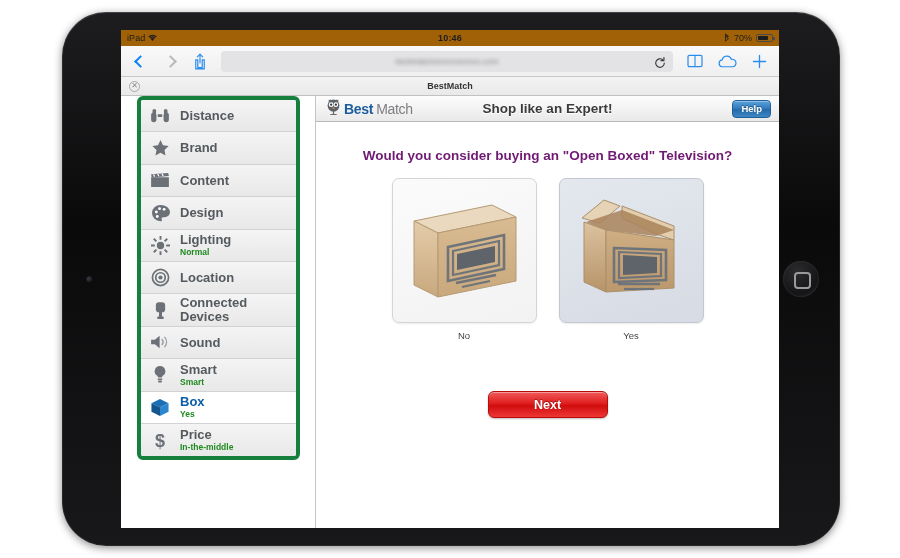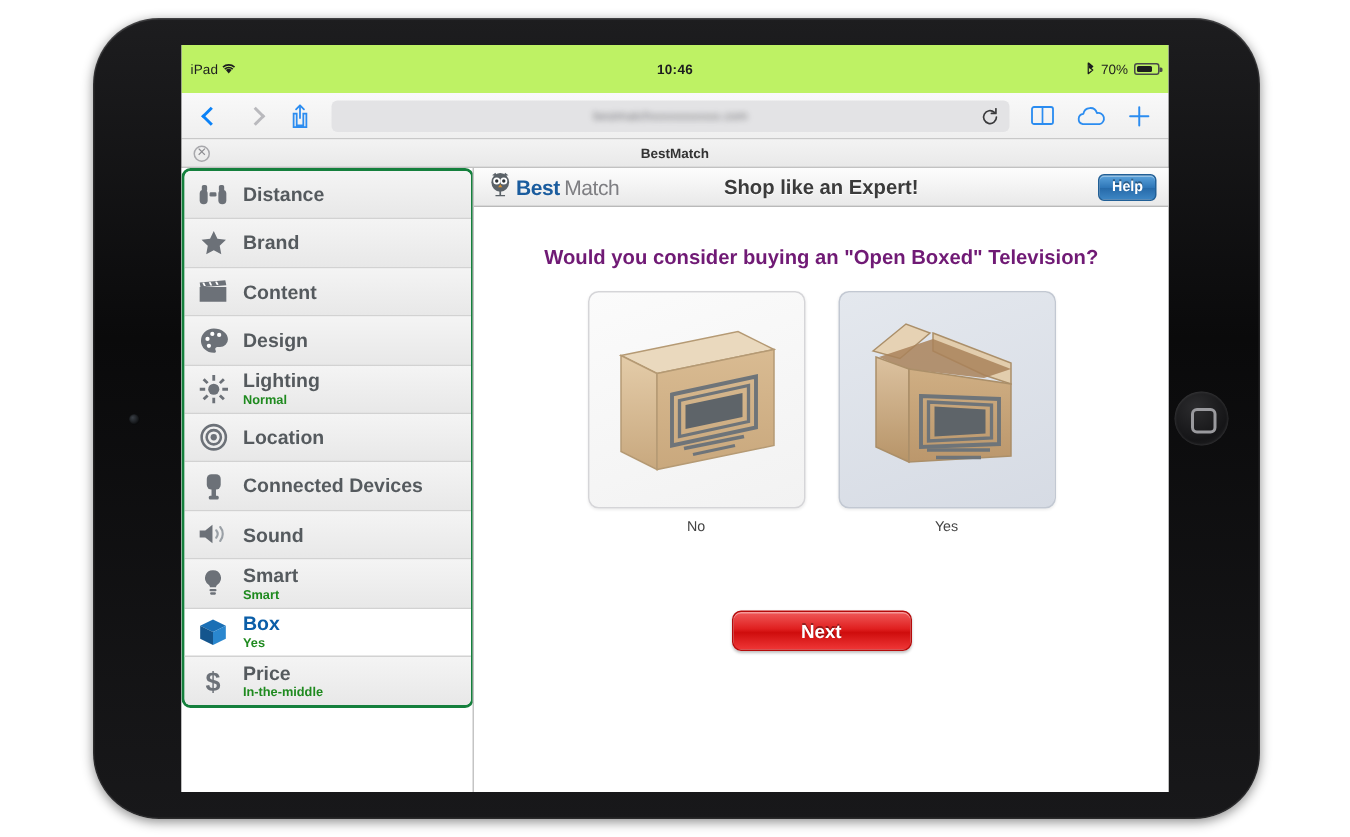--- a/index.html
+++ b/index.html
@@ -45,23 +45,23 @@
 
   
   .screen {
     position:absolute; left:59px; top:18px;
     width:658px; height:498px;
     background:#ffffff; overflow:hidden;
   }
 
   
   .statusbar {
-    height:16px; background:#bef264;
+    height:16px; background:#a16207;
     display:flex; align-items:center;
-    font-size:9px; color:#1d1d1f; padding:16px 6px;
+    font-size:9px; color:#1d1d1f; padding:0 6px;
     position:relative;
   }
   .sb-left { display:flex; align-items:center; gap:3px; }
   .sb-ipad { font-size:9px; letter-spacing:.1px; }
   .wifi { width:9px; height:8px; position:relative; display:inline-block; }
   .wifi svg { display:block; }
   .sb-center {
     position:absolute; left:0; right:0; text-align:center;
     font-size:9px; font-weight:bold; letter-spacing:.2px;
   }
@@ -125,21 +125,21 @@
   
   .sidebar { width:195px; background:#ffffff; position:relative; }
   .side-head {
     height:26px; background:linear-gradient(180deg,#fdfdfd,#e9e9e9);
     border-bottom:1px solid #b9b9b9;
     display:flex; align-items:center; justify-content:center;
     font-size:14px; font-weight:bold; color:#3b3b3b;
     text-shadow:0 1px 0 #fff;
   }
   .side-list {
-    margin:0 0; border:2px solid #15803d; border-radius:6px;
+    margin:0 16px; border:4px solid #15803d; border-radius:6px;
     overflow:hidden; background:#fff; margin-top:0;
   }
   .qrow {
     display:flex; align-items:center; gap:9px;
     height:32.4px; padding:0 6px 0 8px;
     background:linear-gradient(180deg,#f4f4f4,#e8e8e8);
     border-bottom:1px solid #d2d2d2;
   }
   .qrow:last-child { border-bottom:none; }
   .qrow.active { background:#ffffff; }

